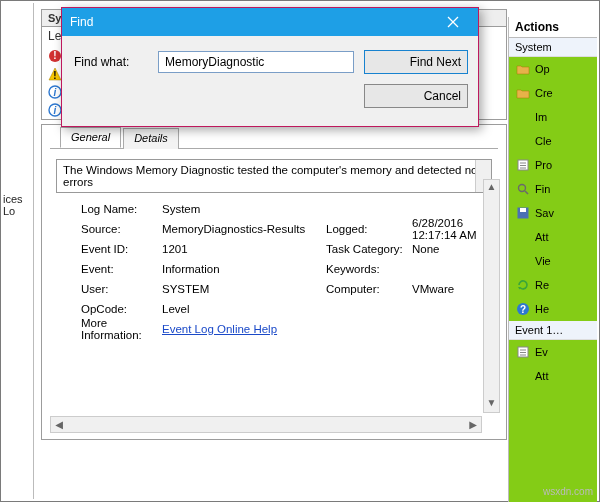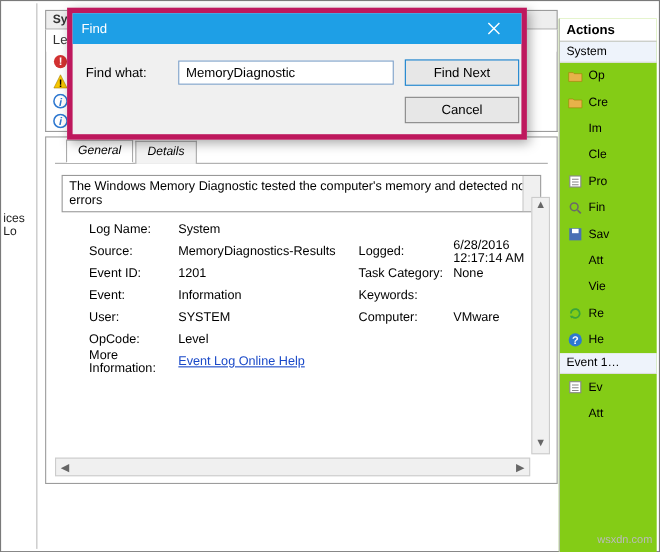--- a/index.html
+++ b/index.html
@@ -187,21 +187,21 @@
     white-space:nowrap;
   }
   .act-ic { width:16px; height:16px; margin-right:4px; flex-shrink:0; display:flex;align-items:center;justify-content:center;}
   
   .find-dlg {
     position: absolute;
     left: 60px; top: 6px;
     width: 418px;
     height: 120px;
     background: #f0f0f0;
-    border: 5px solid #be185d;
+    border: 1px solid #be185d;
     box-shadow: 3px 3px 10px rgba(0,0,0,.35);
     z-index: 100;
   }
   .find-title {
     background: #1e9fe6;
     color: #fff;
     height: 28px;
     display: flex;
     align-items: center;
     padding: 0 8px;
@@ -227,21 +227,21 @@
     border: 1px solid #7a9ec7;
     font-size: 12px;
     padding: 2px 6px;
   }
   .fd-btn {
     height: 24px;
     border: 1px solid #888;
     background: #e7e7e7;
     font-size: 12px;
     cursor: pointer;
-    text-align:center;
+    text-align:right;
   }
   .fd-btn.primary {
     border: 1.5px solid #1782cf;
   }
   .watermark {
     position: absolute;
     right: 6px; bottom: 4px;
     font-size: 10px; color: #bbb;
     z-index: 200;
     margin-top: 44px;

